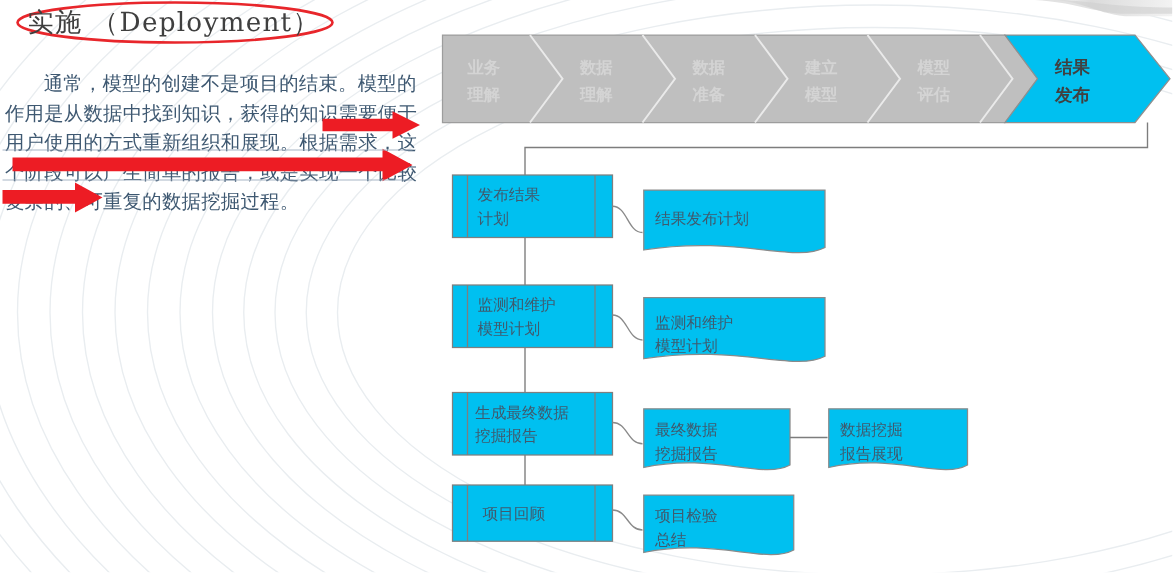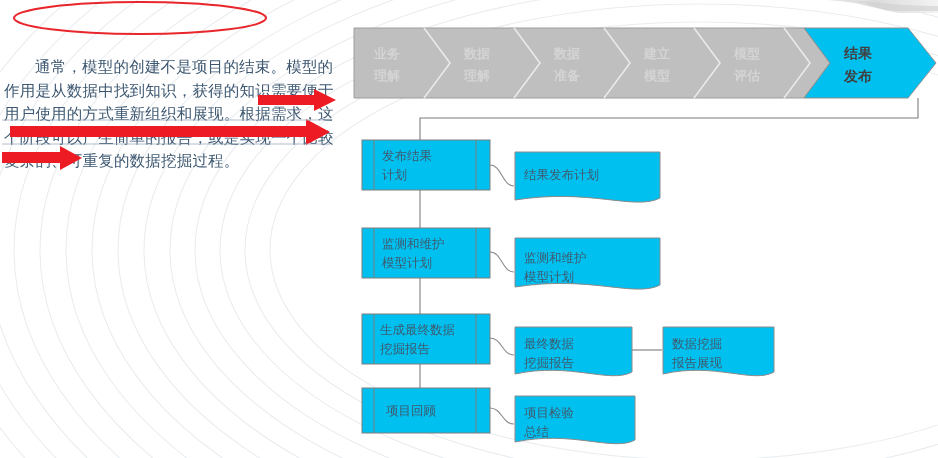--- a/index.html
+++ b/index.html
@@ -87,20 +87,21 @@
     </g>
 
     <path d="M838,0 C866,0 874,10 900,13 L938,13 L938,0 Z" fill="url(#cornerGrad)" opacity="0.95"></path>
     <path d="M828,0 C860,2 868,8 896,11 L938,11 L938,6 C900,6 876,2 852,0 Z" fill="#cfcfcf" opacity="0.6"></path>
   </svg>
 
   <div class="title-wrap">
     <svg class="title-ellipse" viewBox="0 0 260 38" xmlns="http://www.w3.org/2000/svg">
       <ellipse cx="130" cy="19" rx="126" ry="16" fill="none" stroke="#E8262B" stroke-width="2.1"></ellipse>
     </svg>
+    <div class="title-text">实施 （Deployment）</div>
   </div>
 
   <div class="body-text">
     <p>通常，模型的创建不是项目的结束。模型的作用是从数据中找到知识，获得的知识需要便于用户使用的方式重新组织和展现。根据需求，这个阶段可以产生简单的报告，或是实现一个比较复杂的、可重复的数据挖掘过程。</p>
   </div>
 
   <svg class="redarrows" viewBox="0 0 350 170" xmlns="http://www.w3.org/2000/svg">
     <g fill="#ED1C24">
 
       <path d="M258,47 L314,47 L314,41 L336,52 L314,63 L314,57 L258,57 Z"></path>

